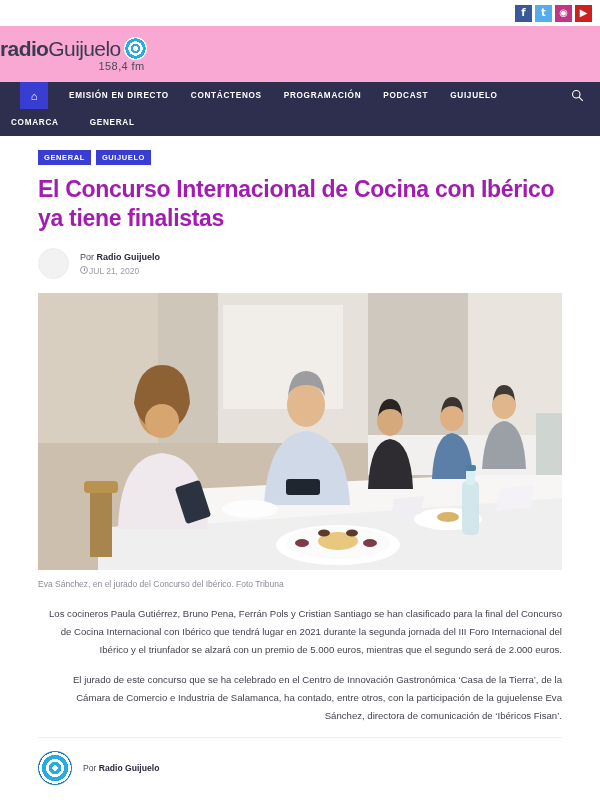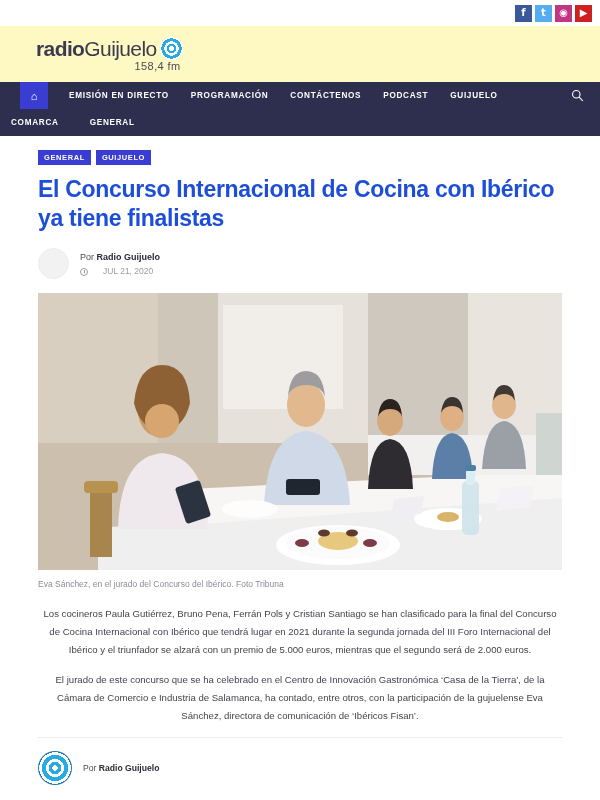--- a/index.html
+++ b/index.html
@@ -24,21 +24,21 @@
     font-family: "DejaVu Sans", sans-serif;
   }
   .soc-fb { background: #3b5998; }
   .soc-tw { background: #55acee; }
   .soc-ig { background: #c13584; }
   .soc-yt { background: #cd201f; }
 
   
   .logohdr {
     height: 56px; display: flex; align-items: center;
-    padding-left: 36px; background: #fef9c3;
+    background: #f9a8d4;
   }
   .logo-wrap { display: flex; flex-direction: column; align-items: flex-end; }
   .logo-line { display: flex; align-items: center; }
   .logo-text {
     font-size: 21px; font-weight: 700; color: #3b3b4f;
     letter-spacing: -0.6px; font-family: "Liberation Sans", sans-serif;
   }
   .logo-text .thin { font-weight: 400; }
   .logo-mark {
     width: 23px; height: 23px; border-radius: 50%;
@@ -80,32 +80,32 @@
   .nav-search svg { display: block; }
 
   
   .article { padding: 14px 38px 0 38px; }
   .cats { display: flex; gap: 5px; margin-bottom: 10px; }
   .cat {
     background: #3a3dd1; color: #fff; font-size: 7.5px; font-weight: 700;
     letter-spacing: 0.6px; padding: 3px 6px; text-transform: uppercase;
   }
   h1.title {
-    font-size: 23px; line-height: 1.24; color: #1d4ed8;
+    font-size: 23px; line-height: 1.24; color: #a21caf;
     font-weight: 700; letter-spacing: -0.3px; margin-bottom: 16px;
   }
   .byline { display: flex; align-items: center; gap: 11px; margin-bottom: 14px; }
   .avatar {
     width: 31px; height: 31px; border-radius: 50%;
     background: #f2f2f2; border: 1px solid #ececec;
   }
   .by-text { display: flex; flex-direction: column; gap: 4px; }
   .by-author { font-size: 9px; color: #4a4a5a; }
   .by-author b { color: #2b2b3d; font-weight: 700; }
-  .by-date { font-size: 8.5px; color: #9a9aa5; display: flex; align-items: flex-end; gap: 15px; }
+  .by-date { font-size: 8.5px; color: #9a9aa5; display: flex; align-items: flex-start; gap: 1px; }
   .clock {
     width: 8px; height: 8px; border: 1px solid #9a9aa5; border-radius: 50%;
     position: relative; display: inline-block;
   }
   .clock::after {
     content: ""; position: absolute; left: 3px; top: 1.5px;
     width: 1px; height: 2.5px; background: #9a9aa5;
   }
 
   
@@ -116,21 +116,21 @@
   .hero-svg { position: absolute; inset: 0; width: 100%; height: 100%; }
   .caption {
     font-size: 8.5px; color: #8c8c96;
     padding: 9px 0 0 0;
   }
 
   
   .body-text { padding: 16px 38px 0 38px; }
   .body-text p {
     font-size: 9.6px; line-height: 1.85; color: #44444f;
-    margin-bottom: 13px; text-align: center;
+    margin-bottom: 13px; text-align: right;
   }
 
   
   .author-box {
     margin: 8px 38px 0 38px; border-top: 1px solid #ededed;
     padding-top: 13px; display: flex; align-items: center; gap: 11px;
   }
   .author-mark {
     width: 34px; height: 34px; border-radius: 50%;
     background:
@@ -160,22 +160,22 @@
       <div class="logo-sub">158,4 fm</div>
     </div>
   </div>
 
   <div class="nav">
     <div class="nav-row">
       <div class="nav-home">
         <span class="home-icon">⌂</span>
       </div>
       <div class="nav-item">EMISIÓN EN DIRECTO</div>
+      <div class="nav-item">CONTÁCTENOS</div>
       <div class="nav-item">PROGRAMACIÓN</div>
-      <div class="nav-item">CONTÁCTENOS</div>
       <div class="nav-item">PODCAST</div>
       <div class="nav-item">GUIJUELO</div>
       <div class="nav-item">COMARCA</div>
       <div class="nav-item second-row">GENERAL</div>
     </div>
     <div class="nav-search">
       <svg viewBox="0 0 16 16" width="13" height="13">
           <circle cx="6.5" cy="6.5" r="4.6" fill="none" stroke="#fff" stroke-width="1.4"></circle>
           <line x1="10" y1="10" x2="14.5" y2="14.5" stroke="#fff" stroke-width="1.4"></line>
         </svg>

